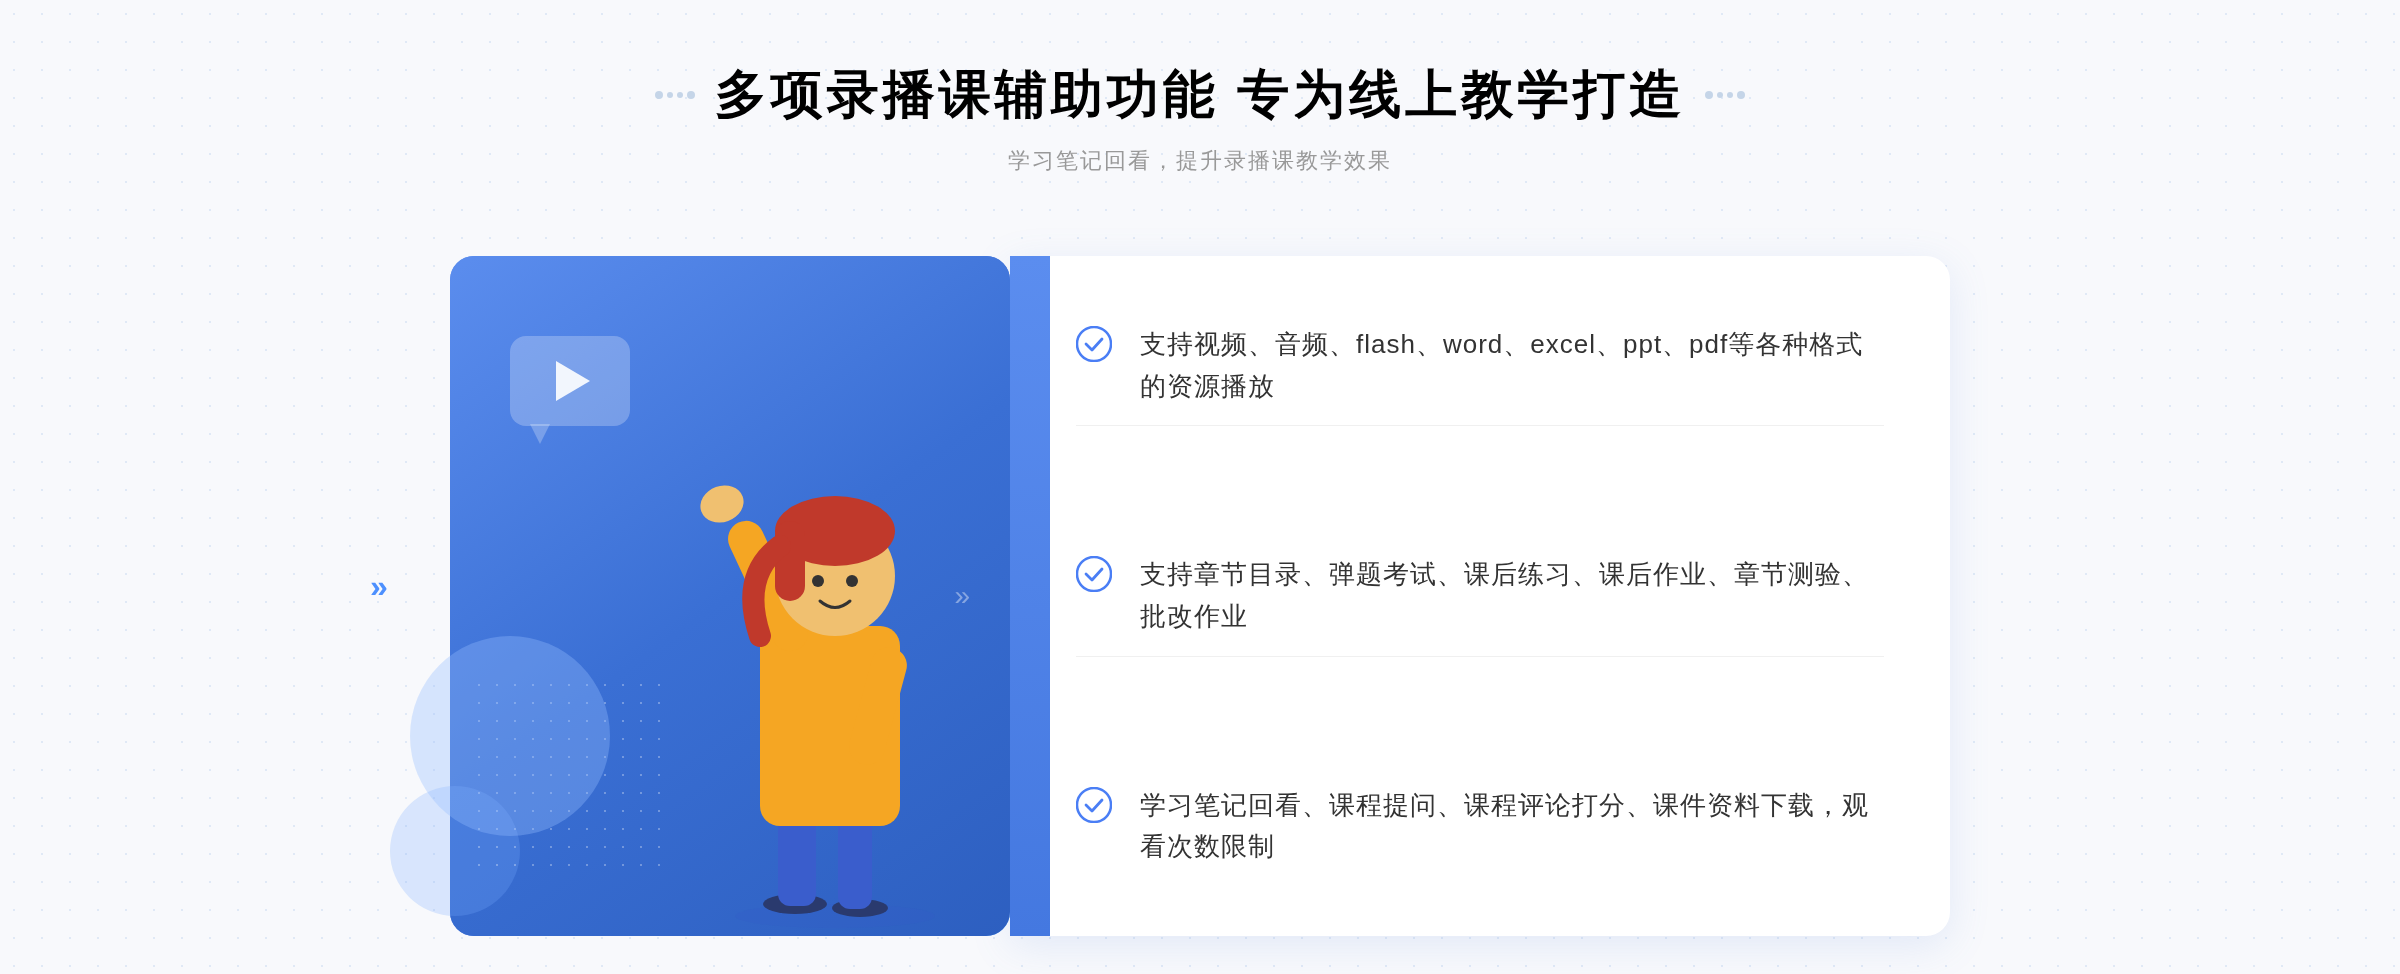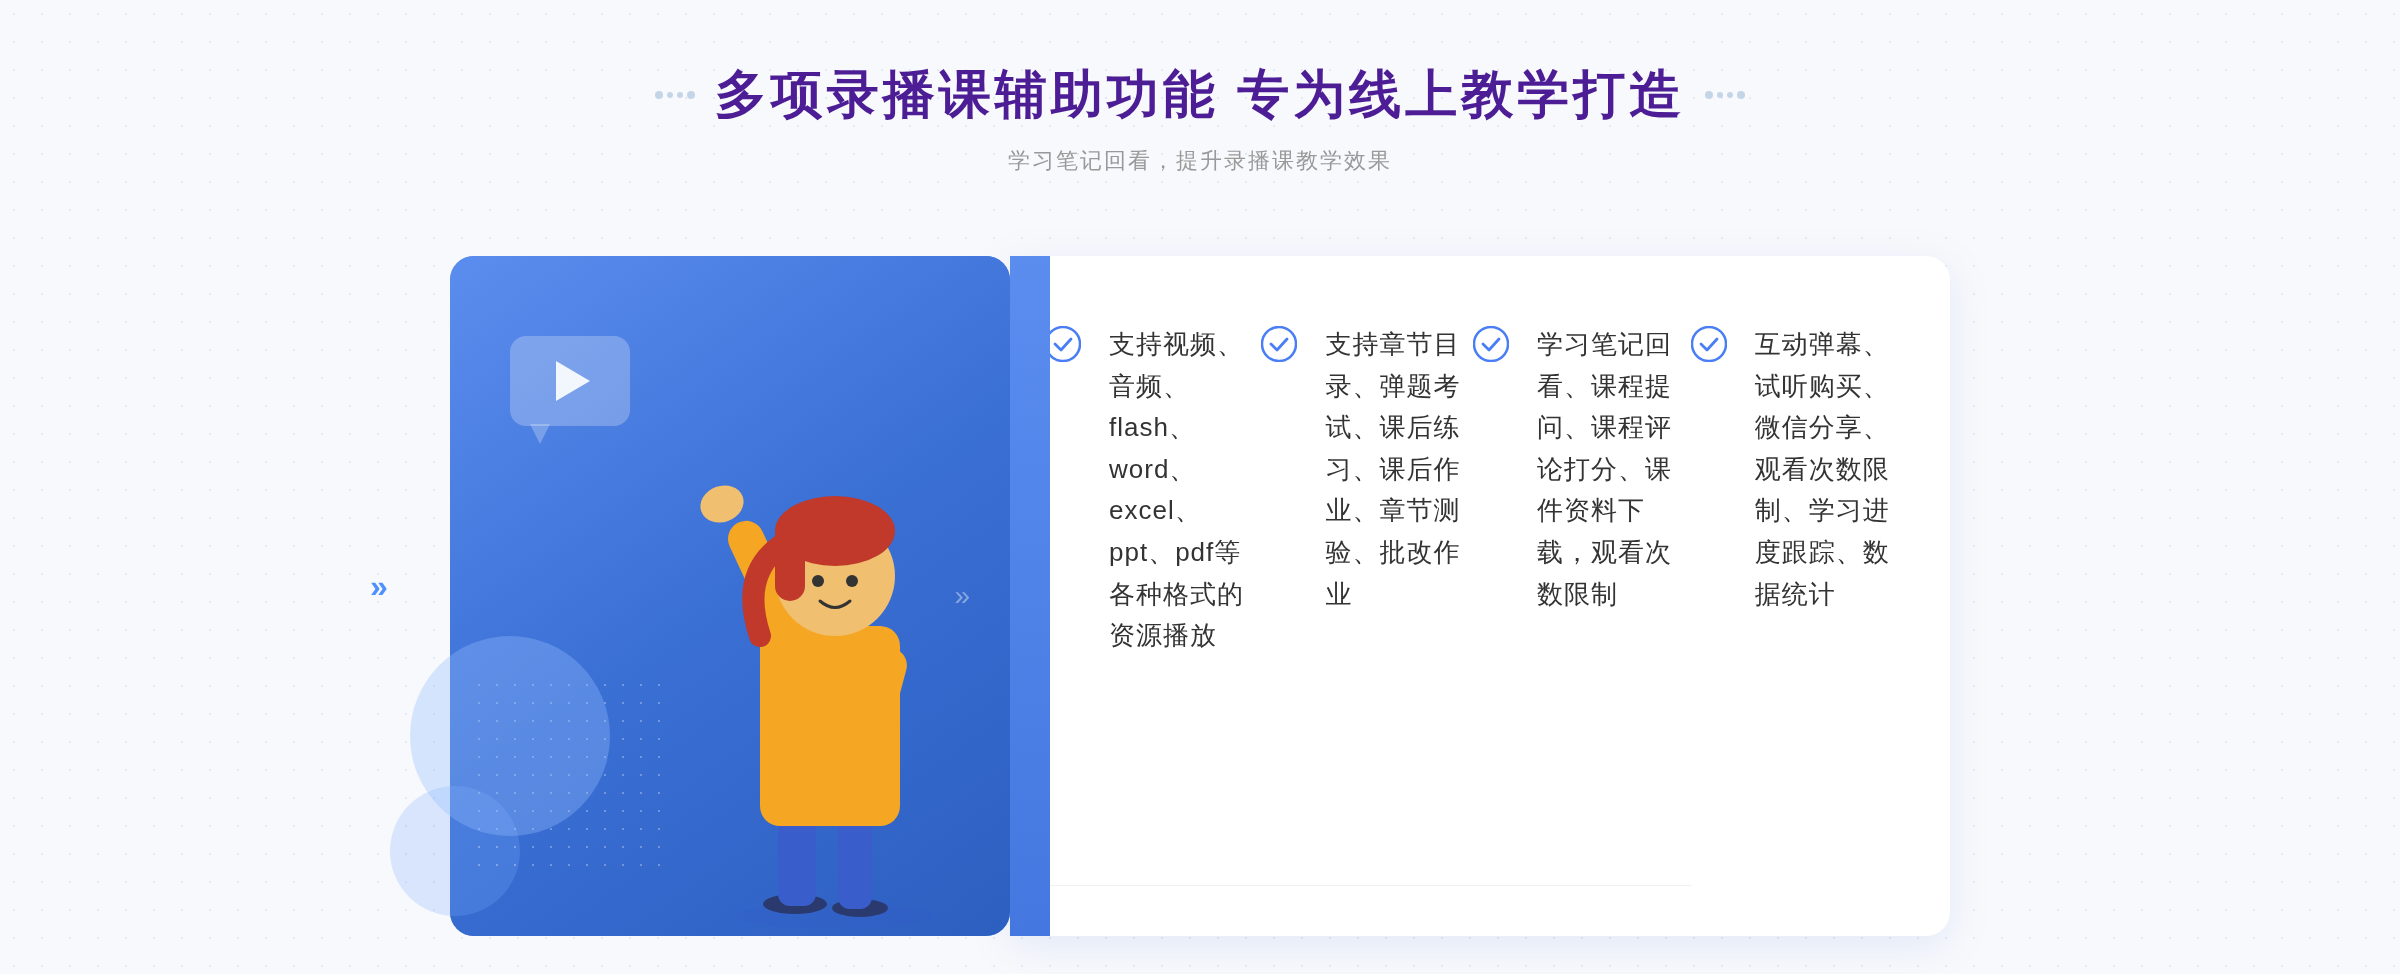--- a/index.html
+++ b/index.html
@@ -68,21 +68,21 @@
     }
 
     .decorative-dots .dot-large {
       width: 8px;
       height: 8px;
     }
 
     .main-title {
       font-size: 52px;
       font-weight: 700;
-      color: #4c1d95;
+      color: #000000;
       letter-spacing: 4px;
     }
 
     .sub-title {
       font-size: 22px;
       color: #999;
       margin-top: 16px;
       font-weight: 400;
       letter-spacing: 2px;
     }
@@ -229,23 +229,24 @@
     }
 
     
     .right-panel {
       background: white;
       border-radius: 0 24px 24px 0;
       flex: 1;
       height: 680px;
       margin-top: 20px;
       margin-left: -40px;
-      padding: 50px 35px;
-      display: flex;
-      justify-content: flex-start;
+      padding: 50px 66px;
+      display: flex;
+      flex-direction: column;
+      justify-content: space-between;
       box-shadow: 0 10px 40px rgba(100, 140, 220, 0.15);
     }
 
     
     .feature-item {
       display: flex;
       align-items: flex-start;
       gap: 28px;
       padding: 18px 0;
       border-bottom: 1px solid #f0f0f0;
@@ -377,27 +378,18 @@
       <div class="feature-item">
         <div class="check-icon">
           <svg viewBox="0 0 36 36" fill="none" xmlns="http://www.w3.org/2000/svg">
             <circle cx="18" cy="18" r="17" stroke="#4a7ef5" stroke-width="2.5"></circle>
             <path d="M10 18 L16 24 L26 13" stroke="#4a7ef5" stroke-width="2.8" stroke-linecap="round" stroke-linejoin="round"></path>
           </svg>
         </div>
         <span class="feature-text">学习笔记回看、课程提问、课程评论打分、课件资料下载，观看次数限制</span>
       </div>
 
-      <div class="feature-item">
-        <div class="check-icon">
-          <svg viewBox="0 0 36 36" fill="none" xmlns="http://www.w3.org/2000/svg">
-            <circle cx="18" cy="18" r="17" stroke="#4a7ef5" stroke-width="2.5"></circle>
-            <path d="M10 18 L16 24 L26 13" stroke="#4a7ef5" stroke-width="2.8" stroke-linecap="round" stroke-linejoin="round"></path>
-          </svg>
-        </div>
-        <span class="feature-text">互动弹幕、试听购买、微信分享、观看次数限制、学习进度跟踪、数据统计</span>
-      </div>
 
     </div>
 
   </div>
 
 </div>
 
 </body></html>

